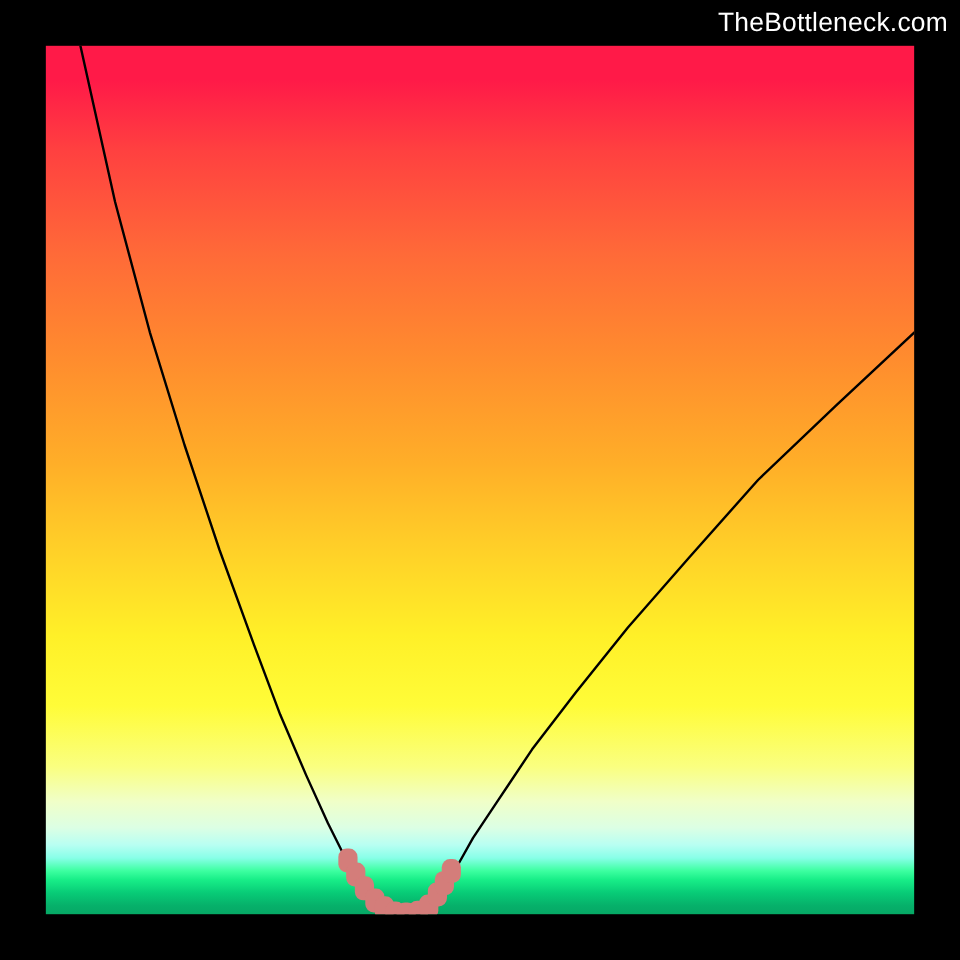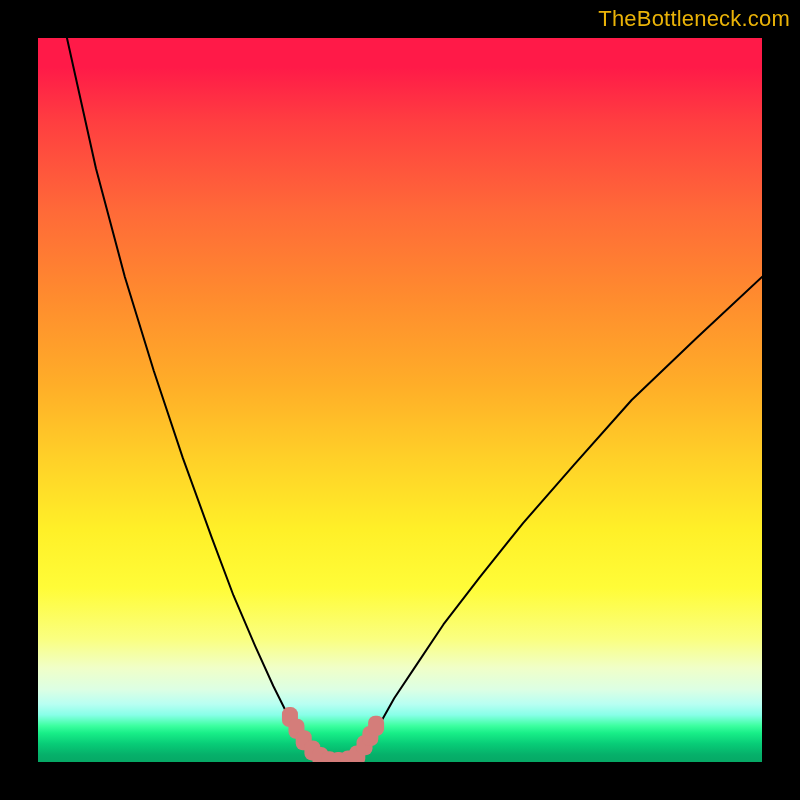--- a/index.html
+++ b/index.html
@@ -55,21 +55,21 @@
   svg.curves {
     position: absolute;
     inset: 0;
     width: 724px;
     height: 724px;
   }
   .watermark {
     position: absolute;
     top: 6px;
     right: 10px;
-    color: #eab308;
+    color: #ffffff;
     font-size: 22px;
     font-weight: 500;
     letter-spacing: 0.2px;
   }
 </style>
 </head>
 <body>
 
 <div class="frame">
   <div class="plot">

